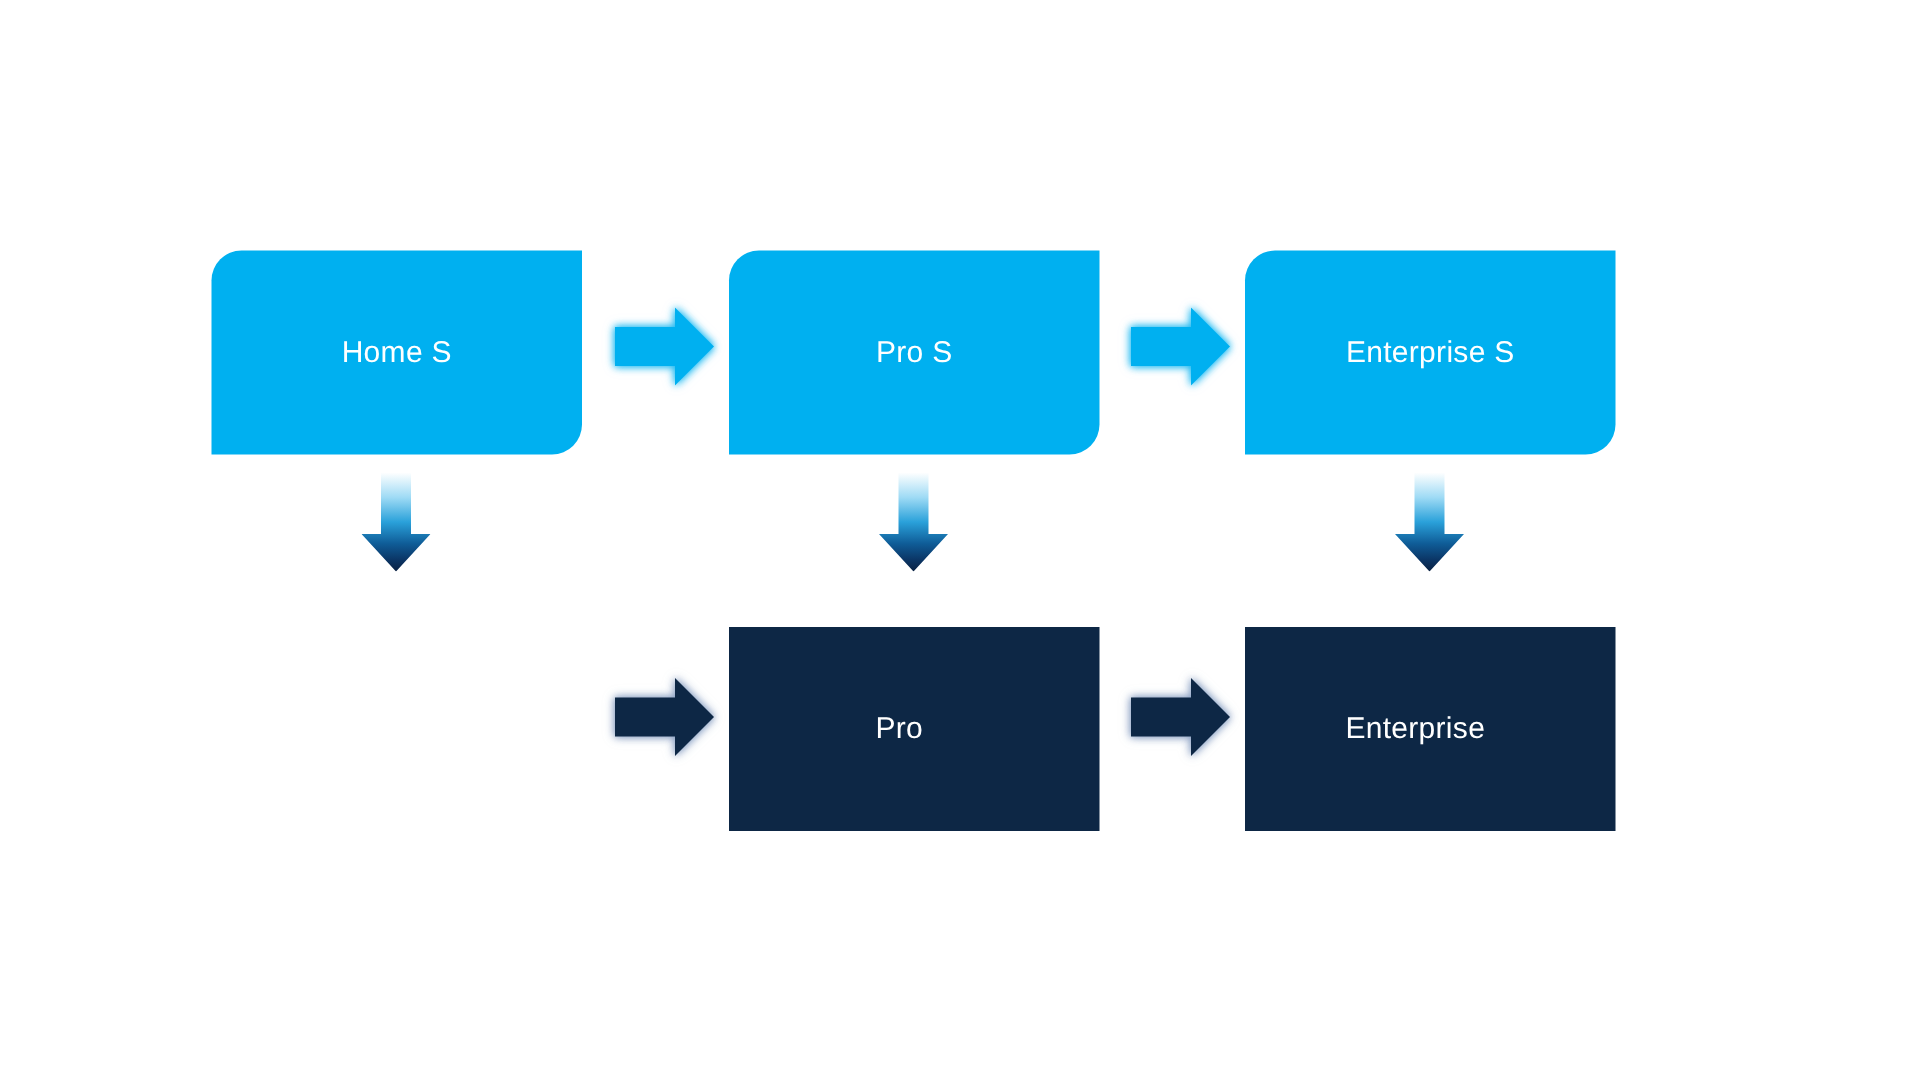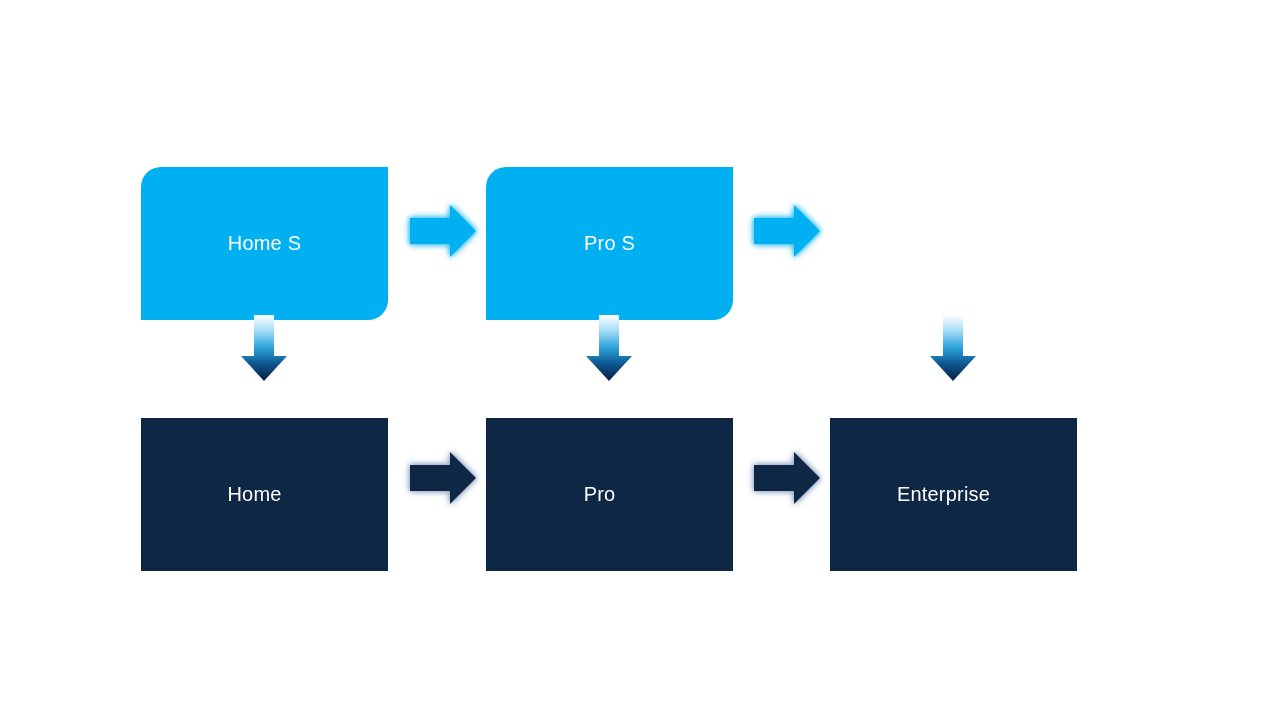--- a/index.html
+++ b/index.html
@@ -11,21 +11,21 @@
     position: relative;
     width: 1280px;
     height: 720px;
     background: var(--background, #FFFFFF);
     font-family: "Liberation Sans", "DejaVu Sans", sans-serif;
     overflow: hidden;
   }
   .box {
     position: absolute;
     width: 247px;
-    height: 153px;
+    height: 136px;
     display: flex;
     align-items: center;
     justify-content: center;
   }
   .box .label {
     color: var(--label-color, #FFFFFF);
     font-size: 20px;
     font-weight: 400;
     letter-spacing: 0.2px;
     white-space: nowrap;
@@ -102,41 +102,41 @@
       </linearGradient>
     </defs>
   </svg>
 
   <div class="box top-style col-1">
     <span class="label">Home S</span>
   </div>
   <div class="box top-style col-2">
     <span class="label">Pro S</span>
   </div>
+  <div class="box top-style col-3">
+    <span class="label">Enterprise S</span>
+  </div>
 
   <svg class="arrow arrow-right-light r-top r-gap-1" width="66" height="52" viewBox="0 0 66 52">
     <polygon points="0,13 40,13 40,0 66,26 40,52 40,39 0,39"></polygon>
   </svg>
   <svg class="arrow arrow-right-light r-top r-gap-2" width="66" height="52" viewBox="0 0 66 52">
     <polygon points="0,13 40,13 40,0 66,26 40,52 40,39 0,39"></polygon>
   </svg>
 
   <svg class="arrow arrow-down d-row d-col-1" width="46" height="66" viewBox="0 0 46 66">
     <polygon points="13,0 33,0 33,41 46,41 23,66 0,41 13,41"></polygon>
   </svg>
   <svg class="arrow arrow-down d-row d-col-2" width="46" height="66" viewBox="0 0 46 66">
     <polygon points="13,0 33,0 33,41 46,41 23,66 0,41 13,41"></polygon>
   </svg>
   <svg class="arrow arrow-down d-row d-col-3" width="46" height="66" viewBox="0 0 46 66">
     <polygon points="13,0 33,0 33,41 46,41 23,66 0,41 13,41"></polygon>
   </svg>
 
-  <div class="box bottom-style col-1">
-    <span class="label">Home</span>
-  </div>
   <div class="box bottom-style col-3">
     <span class="label">Enterprise</span>
   </div>
   <div class="box bottom-style col-2">
     <span class="label">Pro</span>
   </div>
 
   <svg class="arrow arrow-right-dark r-bottom r-gap-1" width="66" height="52" viewBox="0 0 66 52">
     <polygon points="0,13 40,13 40,0 66,26 40,52 40,39 0,39"></polygon>
   </svg>

